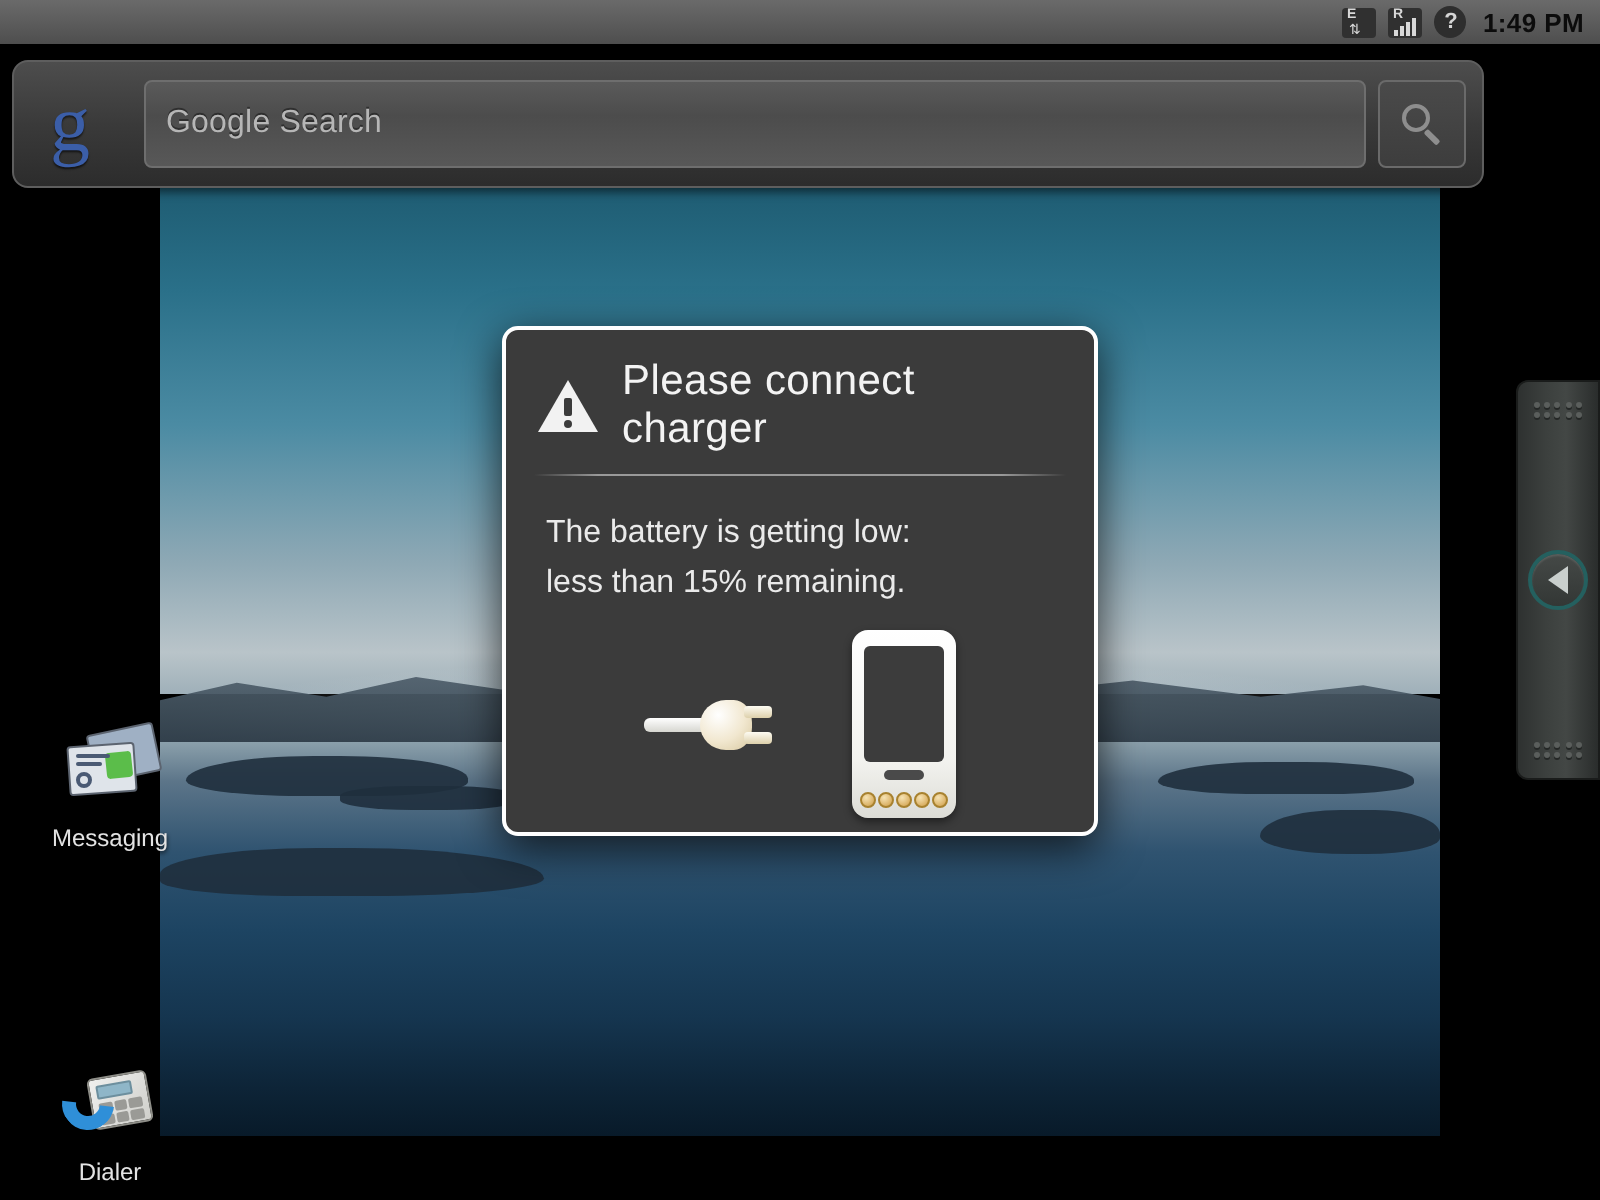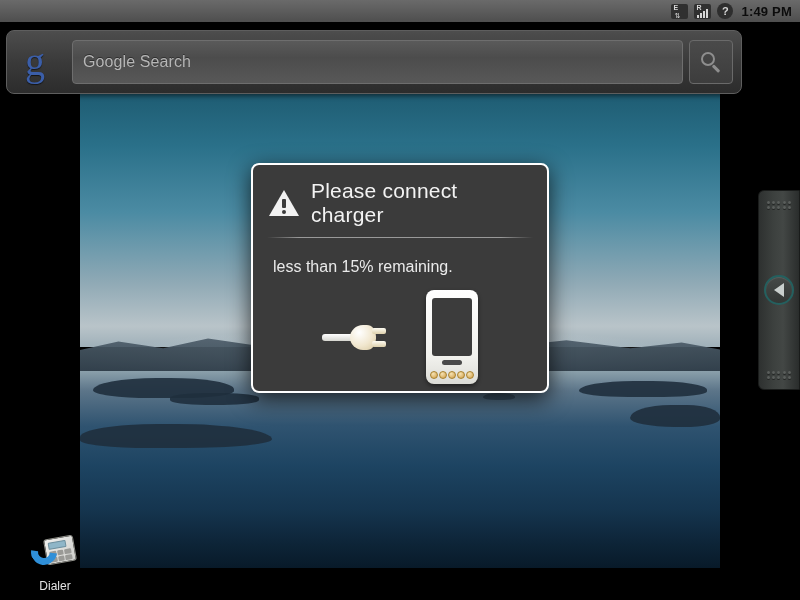--- a/index.html
+++ b/index.html
@@ -442,20 +442,31 @@
       <span id="search-placeholder">Google Search</span>
     </div>
     <div id="search-button">
       <span class="mag">
         <span class="ring"></span>
           <span class="handle"></span>
       </span>
     </div>
   </div>
 
+  <div class="app-icon" id="app-messaging">
+    <div class="app-glyph">
+      <span class="msg-card back"></span>
+      <span class="msg-card front"></span>
+      <span class="msg-green"></span>
+      <span class="msg-line l1"></span>
+      <span class="msg-line l2"></span>
+      <span class="msg-dot"></span>
+    </div>
+    <div class="app-label">Messaging</div>
+  </div>
 
   <div class="app-icon" id="app-dialer">
     <div class="app-glyph">
       <span class="dial-base">
         <span class="dial-screen"></span>
         <span class="dial-keys">
             <span></span>
             <span></span>
             <span></span>
             <span></span>
@@ -504,20 +515,21 @@
     <div id="dialog-title-row">
       <span class="warn-tri">
         <span class="tri-shape"></span>
           <span class="bang"></span>
           <span class="bang-dot"></span>
       </span>
       <span id="dialog-title">Please connect charger</span>
     </div>
     <div id="dialog-divider"></div>
     <div id="dialog-body">
+      <div class="dialog-msg">The battery is getting low:</div>
       <div class="dialog-msg">less than 15% remaining.</div>
       <div id="charger-art">
         <span class="plug">
           <span class="cord"></span>
           <span class="body"></span>
           <span class="prong p1"></span>
           <span class="prong p2"></span>
         </span>
         <span class="phone">
           <span class="screen"></span>

